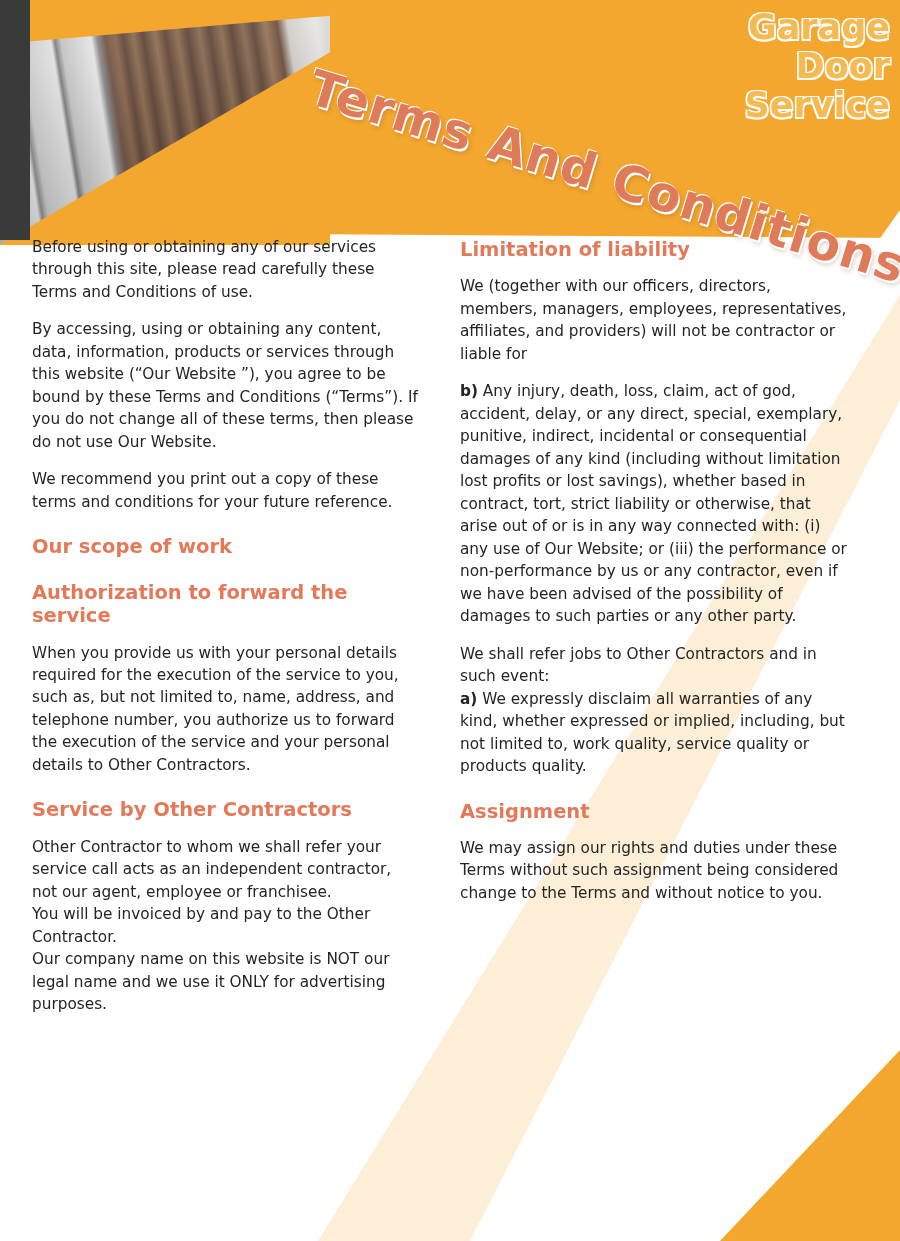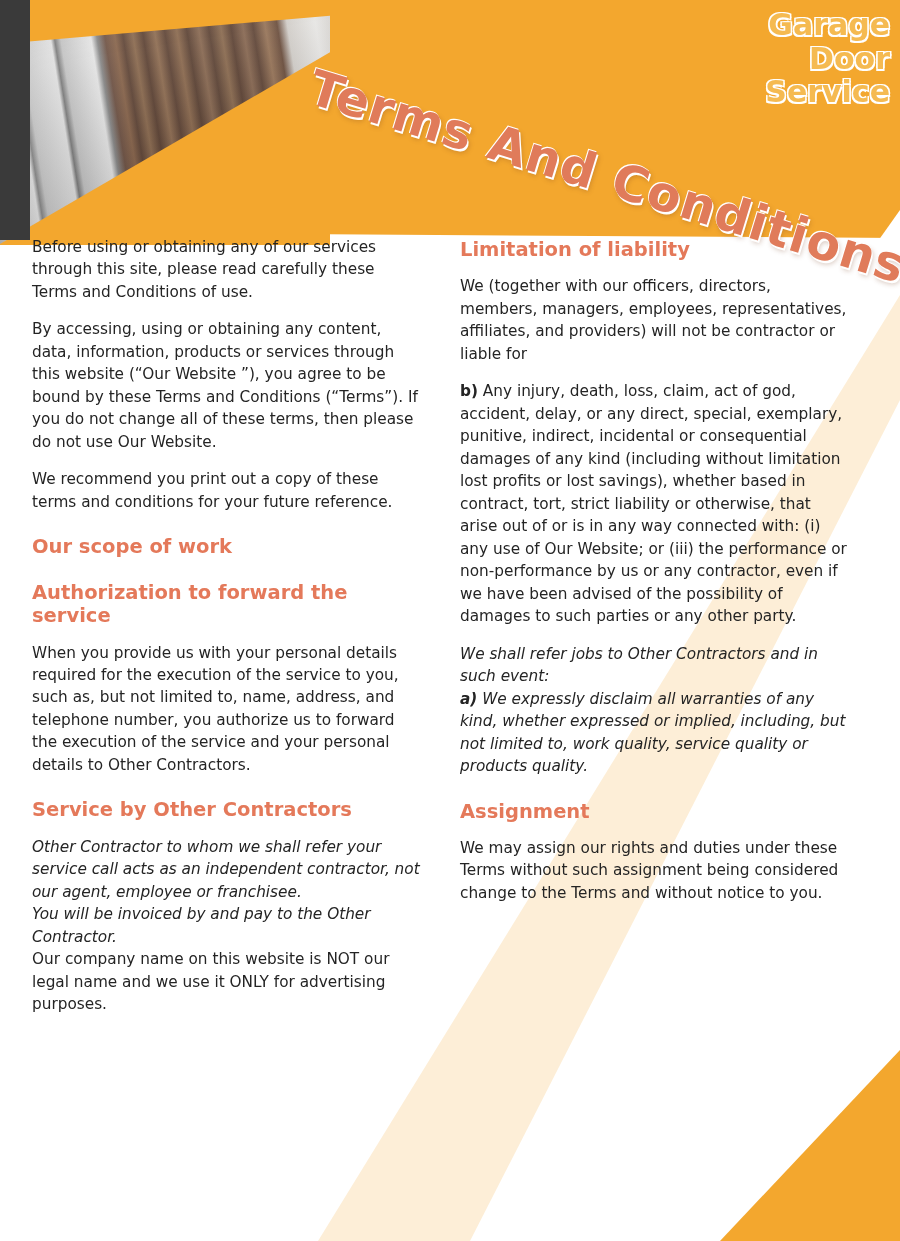--- a/index.html
+++ b/index.html
@@ -134,21 +134,21 @@
     line-height: 1.05;
   }
 
   .brand {
     position: absolute;
     right: 10px;
     top: 8px;
     width: 180px;
     text-align: right;
     font-weight: bold;
-    font-size: 30px;
+    font-size: 35px;
     line-height: 1.12;
     color: #f5ba51;
     text-shadow:
       1.5px 1.5px 0 #ffffff,
       -1.5px -1.5px 0 #ffffff,
       1.5px -1.5px 0 #ffffff,
       -1.5px 1.5px 0 #ffffff;
   }
   .brand span { display: block; }
 
@@ -174,21 +174,21 @@
     font-size: 19.5px;
     font-weight: bold;
     margin: 22px 0 14px 0;
     line-height: 1.2;
   }
   .col-right h2.section:first-child { margin-top: 2px; }
   p.body {
     margin: 0 0 15px 0;
     text-align: left;
   }
-  p.tight { margin-bottom: 0; font-style: italic; }
+  p.tight { margin-bottom: 0; }
   b.lead { font-weight: bold; }
 </style>
 </head>
 <body>
 
 <div class="page">
 
   <div class="bg-orange-top"></div>
   <div class="bg-white-diag"></div>
   <div class="bg-cream-diag"></div>

